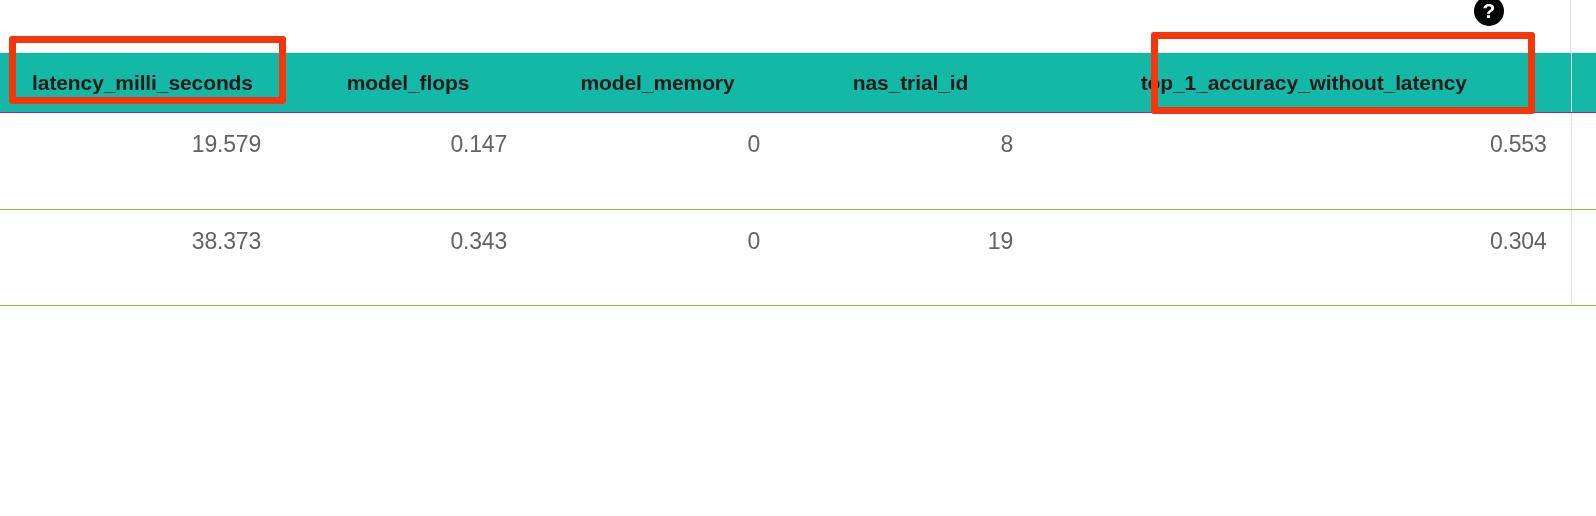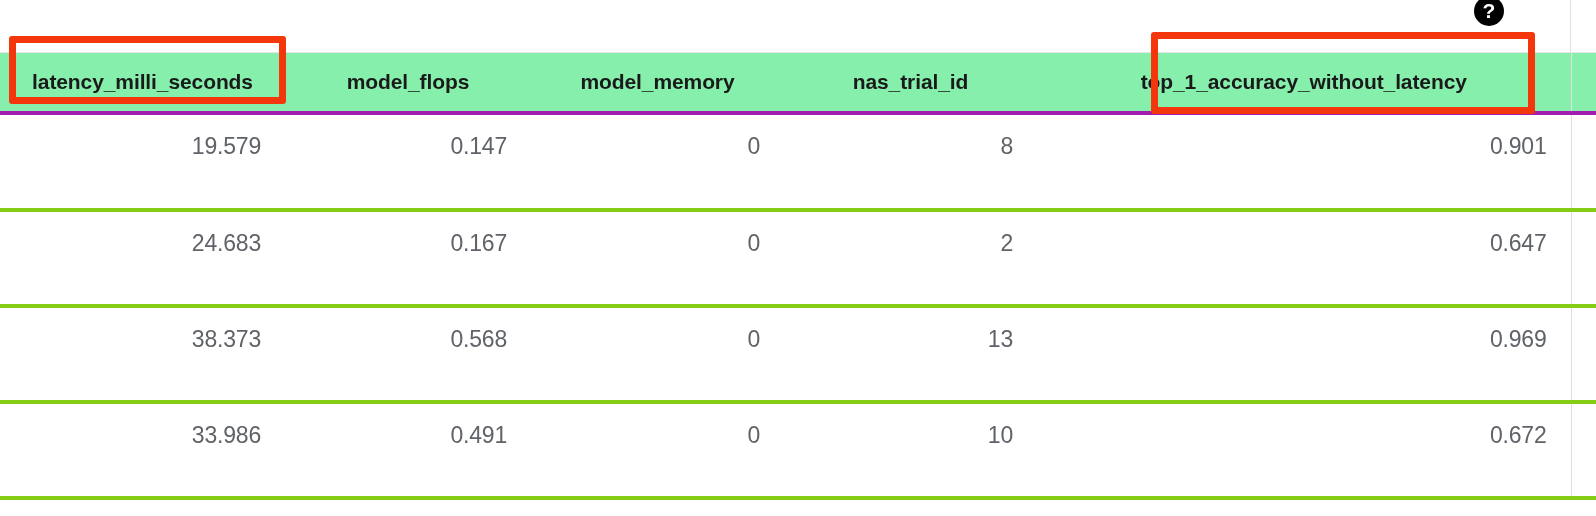--- a/index.html
+++ b/index.html
@@ -67,23 +67,23 @@
 
   table.grid col.c0 { width: 285px; }
   table.grid col.c1 { width: 246px; }
   table.grid col.c2 { width: 253px; }
   table.grid col.c3 { width: 253px; }
   table.grid col.c4 { width: 534px; }
   table.grid col.c5 { width: 25px; }
 
   thead th {
     height: 60px;
-    background: #86efac;
+    background: #14b8a6;
     border-top: 1px solid #e4e4e4;
-    border-bottom: 4px solid #a21caf;
+    border-bottom: 1px solid #a21caf;
     font-size: 21px;
     font-weight: bold;
     color: #1a1a1a;
     text-align: center;
     padding: 0 12px;
     white-space: nowrap;
     box-sizing: border-box;
     cursor: pointer;
     letter-spacing: -0.1px;
   }
@@ -94,21 +94,21 @@
   }
 
   tbody td {
     height: 96px;
     vertical-align: top;
     padding: 18px 24px 0 24px;
     font-size: 23px;
     color: #5f6368;
     text-align: right;
     background: #ffffff;
-    border-bottom: 4px solid #84cc16;
+    border-bottom: 1px solid #84cc16;
     box-sizing: border-box;
     white-space: nowrap;
     letter-spacing: -0.2px;
   }
 
   tbody td.pad-col {
     border-left: 1px solid #e0e0e0;
     padding: 0;
   }
 
@@ -176,45 +176,29 @@
           <th>top_1_accuracy_without_latency</th>
           <th class="pad-col"></th>
         </tr>
       </thead>
       <tbody>
         <tr class="first-row">
           <td>19.579</td>
           <td>0.147</td>
           <td>0</td>
           <td>8</td>
-          <td>0.901</td>
-          <td class="pad-col"></td>
-        </tr>
-        <tr>
-          <td>24.683</td>
-          <td>0.167</td>
-          <td>0</td>
-          <td>2</td>
-          <td>0.647</td>
+          <td>0.553</td>
           <td class="pad-col"></td>
         </tr>
         <tr>
           <td>38.373</td>
-          <td>0.568</td>
+          <td>0.343</td>
           <td>0</td>
-          <td>13</td>
-          <td>0.969</td>
-          <td class="pad-col"></td>
-        </tr>
-        <tr>
-          <td>33.986</td>
-          <td>0.491</td>
-          <td>0</td>
-          <td>10</td>
-          <td>0.672</td>
+          <td>19</td>
+          <td>0.304</td>
           <td class="pad-col"></td>
         </tr>
       </tbody>
     </table>
   </div>
 
   <div class="annot annot-left"></div>
   <div class="annot annot-right"></div>
 
 </div>

